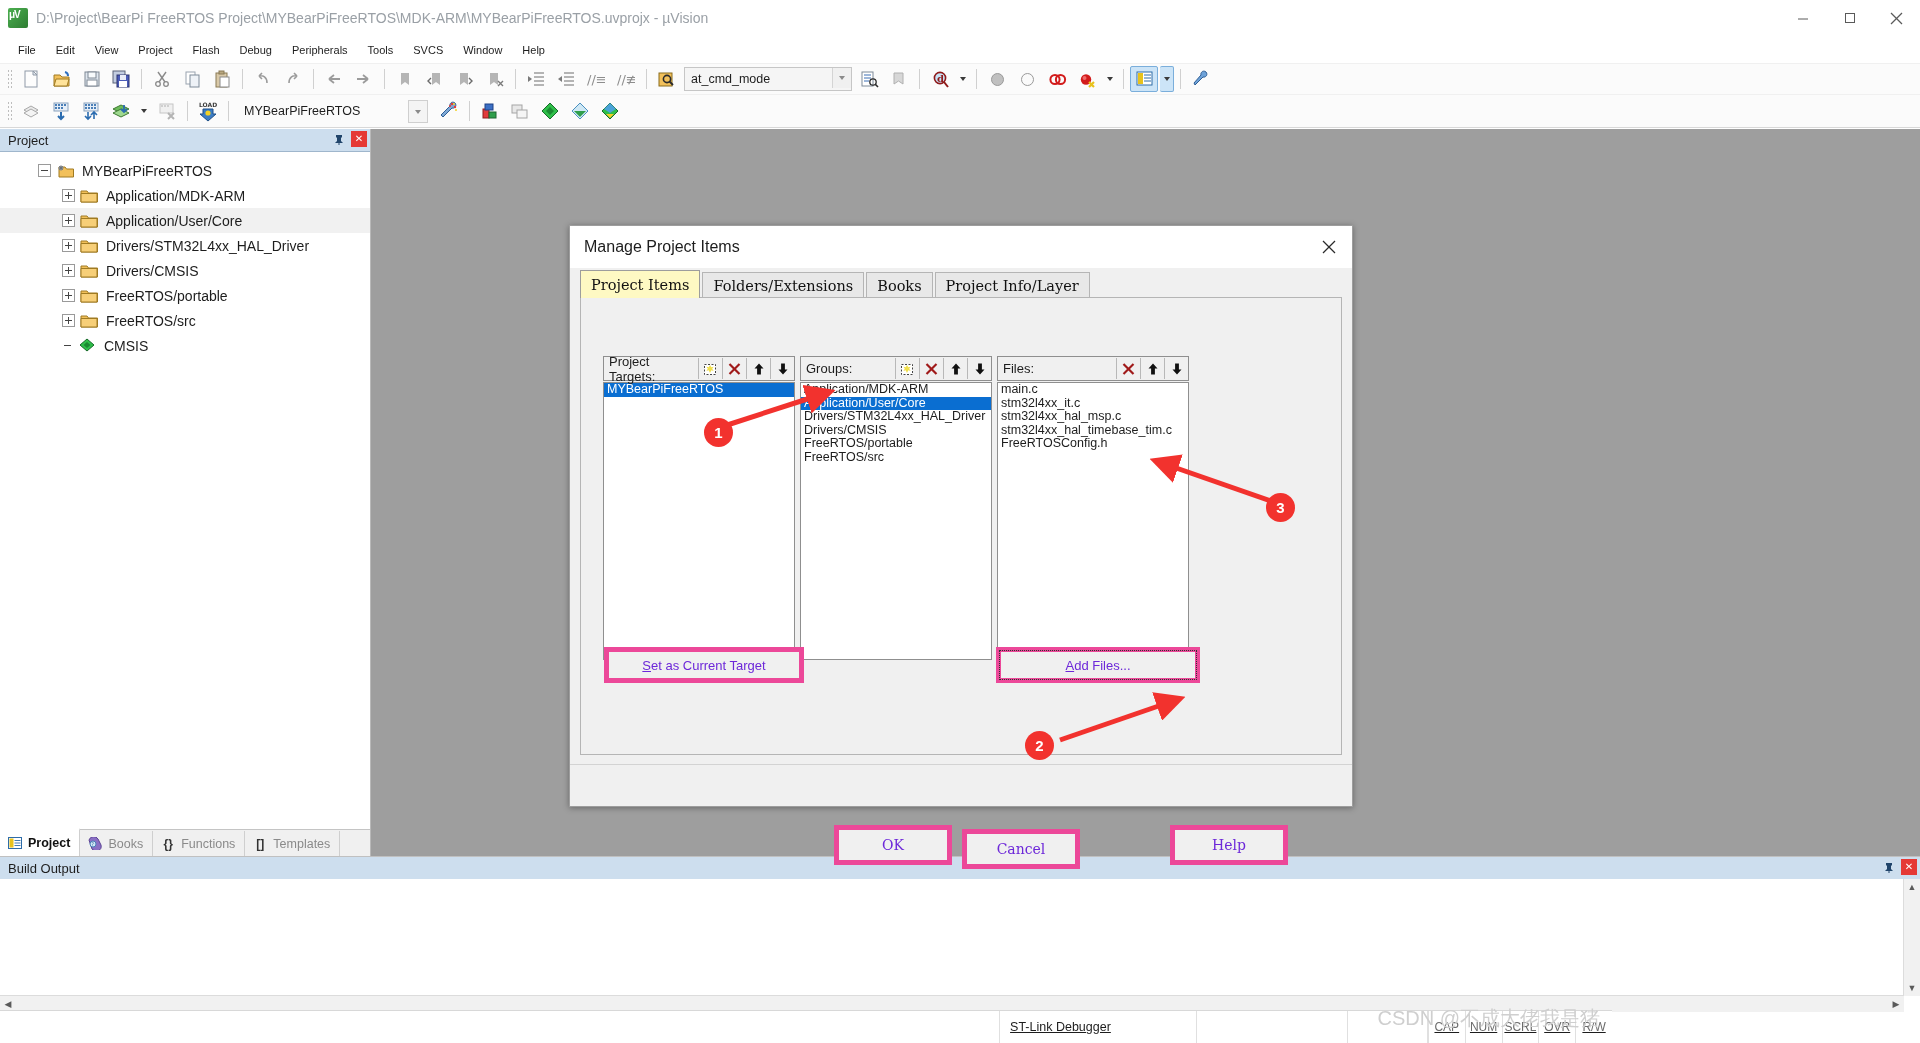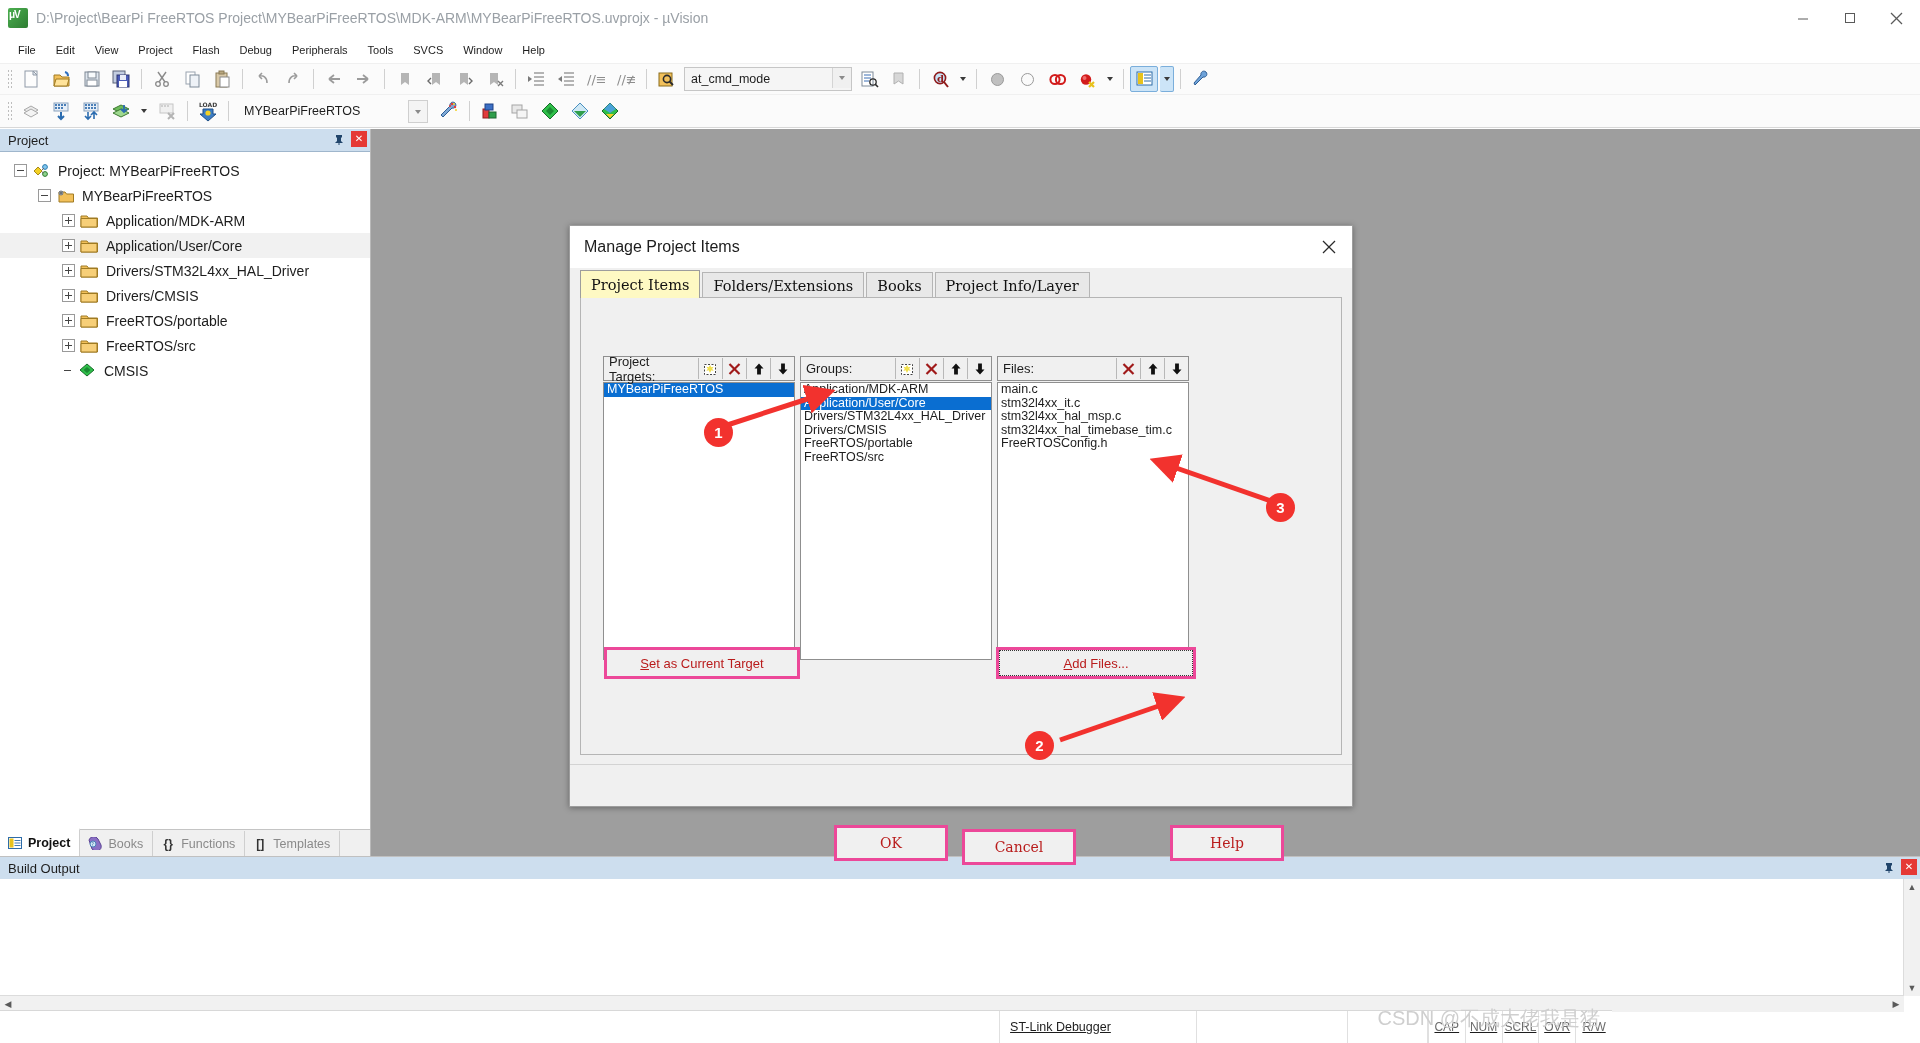--- a/index.html
+++ b/index.html
@@ -116,22 +116,22 @@
 
   .col{position:absolute;top:58px;width:192px;}
   .colhdr{display:flex;align-items:center;height:23px;border:1px solid #8f8f8f;background:#f0f0f0;}
   .colhdr .lbl{flex:1;padding-left:5px;font-size:13px;color:#1d1d1d;}
   .hbtn{width:23px;height:21px;border-left:1px solid #b8b8b8;display:flex;align-items:center;justify-content:center;
         background:#f0f0f0;}
   .listbox{margin-top:1px;height:276px;background:#fff;border:1px solid #8f8f8f;overflow:hidden;}
   .lrow{height:13.5px;font-size:12.5px;color:#1d1d1d;padding:0 0 0 3px;line-height:13.5px;white-space:nowrap;}
   .lrow.sel{background:#0a6ed1;color:#fff;}
 
-  .btn{border:3px solid #ec4899;background:#f0f0f0;display:flex;align-items:center;justify-content:center;
-       font-size:13px;color:#b91c1c;}
+  .btn{border:5px solid #ec4899;background:#f0f0f0;display:flex;align-items:center;justify-content:center;
+       font-size:13px;color:#6d28d9;}
   .btn.serif{font-family:"DejaVu Serif",serif;font-size:14px;margin-top:44px;}
   .btn.focus{outline:1px dotted #333;outline-offset:-4px;}
   .u{text-decoration:underline;}
 
   
   .callout{position:absolute;width:29px;height:29px;border-radius:50%;background:#f2322e;color:#fff;
            display:flex;align-items:center;justify-content:center;font-size:15px;font-weight:bold;z-index:30;}
   .arrowsvg{position:absolute;z-index:29;pointer-events:none;}
 </style>
 </head>
@@ -554,33 +554,20 @@
             <svg width="12" height="12">
                 <path d="M3 2 h6 v2 l-1 1 v3 l2 2 h-8 l2 -2 v-3 l-1 -1 Z" fill="#21456b"></path>
                 <line x1="6" y1="10" x2="6" y2="12" stroke="#21456b"></line>
               </svg>
           </div>
           <div class="cap-btn close">✕</div>
         </div>
       </div>
 
       <div class="tree">
-        <div class="tnode indent1">
-          <span class="tg"></span>
-          <span class="ico">
-            <svg width="18" height="16">
-                <path d="M2 8 l4 -4 l4 4 l-4 4 Z" fill="#f2d024" stroke="#a8891a"></path>
-                <circle cx="13" cy="4" r="2.4" fill="#7fc6f0" stroke="#2d7cb0"></circle>
-                <circle cx="13" cy="11" r="2.4" fill="#8fd48f" stroke="#2e7a2e"></circle>
-                <line x1="10" y1="7" x2="12" y2="5" stroke="#6a6a6a"></line>
-                <line x1="10" y1="9" x2="12" y2="10" stroke="#6a6a6a"></line>
-              </svg>
-          </span>
-          <span>Project: MYBearPiFreeRTOS</span>
-        </div>
 
         <div class="tnode indent2">
           <span class="tg"></span>
           <span class="ico">
             <svg width="20" height="16">
                 <path d="M3 4 h6 l1.5 2 h7 v8 H3 Z" fill="#f2c05a" stroke="#a07b22"></path>
                 <circle cx="5" cy="5" r="2.2" fill="#9aa0a6"></circle>
                 <path d="M5 2.4 v5.2 M2.4 5 h5.2 M3.2 3.2 l3.6 3.6 M6.8 3.2 l-3.6 3.6" stroke="#6b7076" stroke-width="0.9"></path>
               </svg>
           </span>

